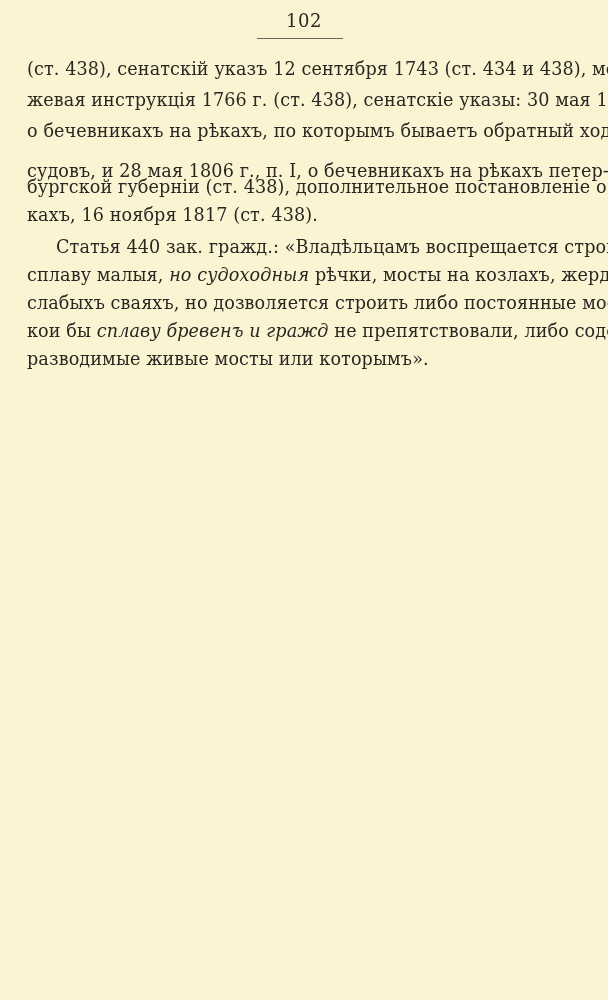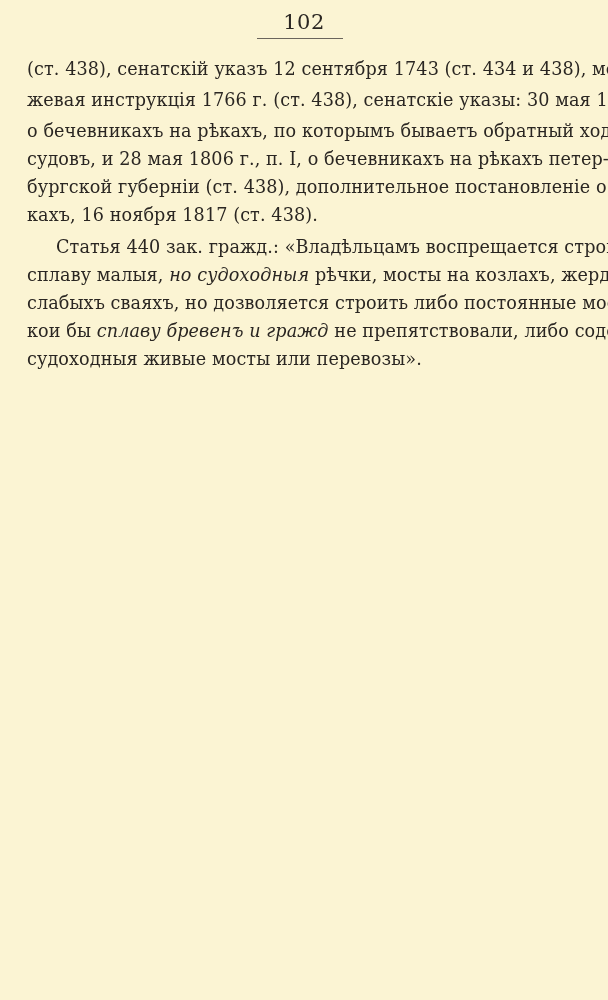--- a/index.html
+++ b/index.html
@@ -5,21 +5,21 @@
   html, body { margin:0; padding:0; }
   body {
     width:608px; height:1000px; overflow:hidden;
     background:#fbf4d3;
     font-family:"DejaVu Serif","Liberation Serif",serif;
     color:#2a2622;
     position:relative;
   }
   .page-number {
     position:absolute; left:0; width:608px; top:10px;
-    text-align:center; font-size:21px; letter-spacing:0.5px;
+    text-align:center; font-size:18px; letter-spacing:0.5px;
   }
   .page-rule {
     position:absolute; left:257px; width:86px; top:38px;
     border-top:1px solid #6b655c;
   }
   .line {
     position:absolute; left:27px; width:560px;
     font-size:17.6px; line-height:22px; height:22px;
     white-space:nowrap; text-align:justify; text-align-last:justify;
     letter-spacing:0.1px;
@@ -31,22 +31,22 @@
 </head>
 <body>
 
 <div class="page-number">102</div>
 <div class="page-rule"></div>
 
 <div>
   <div class="line" style="top:58px">(ст. 438), сенатскій указъ 12 сентября 1743 (ст. 434 и 438), ме-</div>
   <div class="line" style="top:89px">жевая инструкція 1766 г. (ст. 438), сенатскіе указы: 30 мая 1799,</div>
   <div class="line" style="top:120px">о бечевникахъ на рѣкахъ, по которымъ бываетъ обратный ходъ</div>
-  <div class="line" style="top:148px">судовъ, и 28 мая 1806 г., п. I, о бечевникахъ на рѣкахъ петер-</div>
+  <div class="line" style="top:160px">судовъ, и 28 мая 1806 г., п. I, о бечевникахъ на рѣкахъ петер-</div>
   <div class="line" style="top:176px">бургской губерніи (ст. 438), дополнительное постановленіе о бечевни-</div>
   <div class="line last" style="top:204px">кахъ, 16 ноября 1817 (ст. 438).</div>
 
   <div class="line indent" style="top:236px">Статья 440 зак. гражд.: «Владѣльцамъ воспрещается строить</div>
   <div class="line" style="top:264px"><span>сплаву малыя, </span><span class="it">но судоходныя</span><span> рѣчки, мосты на козлахъ, жердяхъ и</span></div>
   <div class="line" style="top:292px">слабыхъ сваяхъ, но дозволяется строить либо постоянные мосты,</div>
   <div class="line" style="top:320px"><span>кои бы </span><span class="it">сплаву бревенъ и гражд</span><span> не препятствовали, либо содержать</span></div>
-  <div class="line last" style="top:348px">судоходныя живые мосты или перевозы».</div>
+  <div class="line last" style="top:348px">разводимые живые мосты или которымъ».</div>
 </div>
 
 </body></html>

